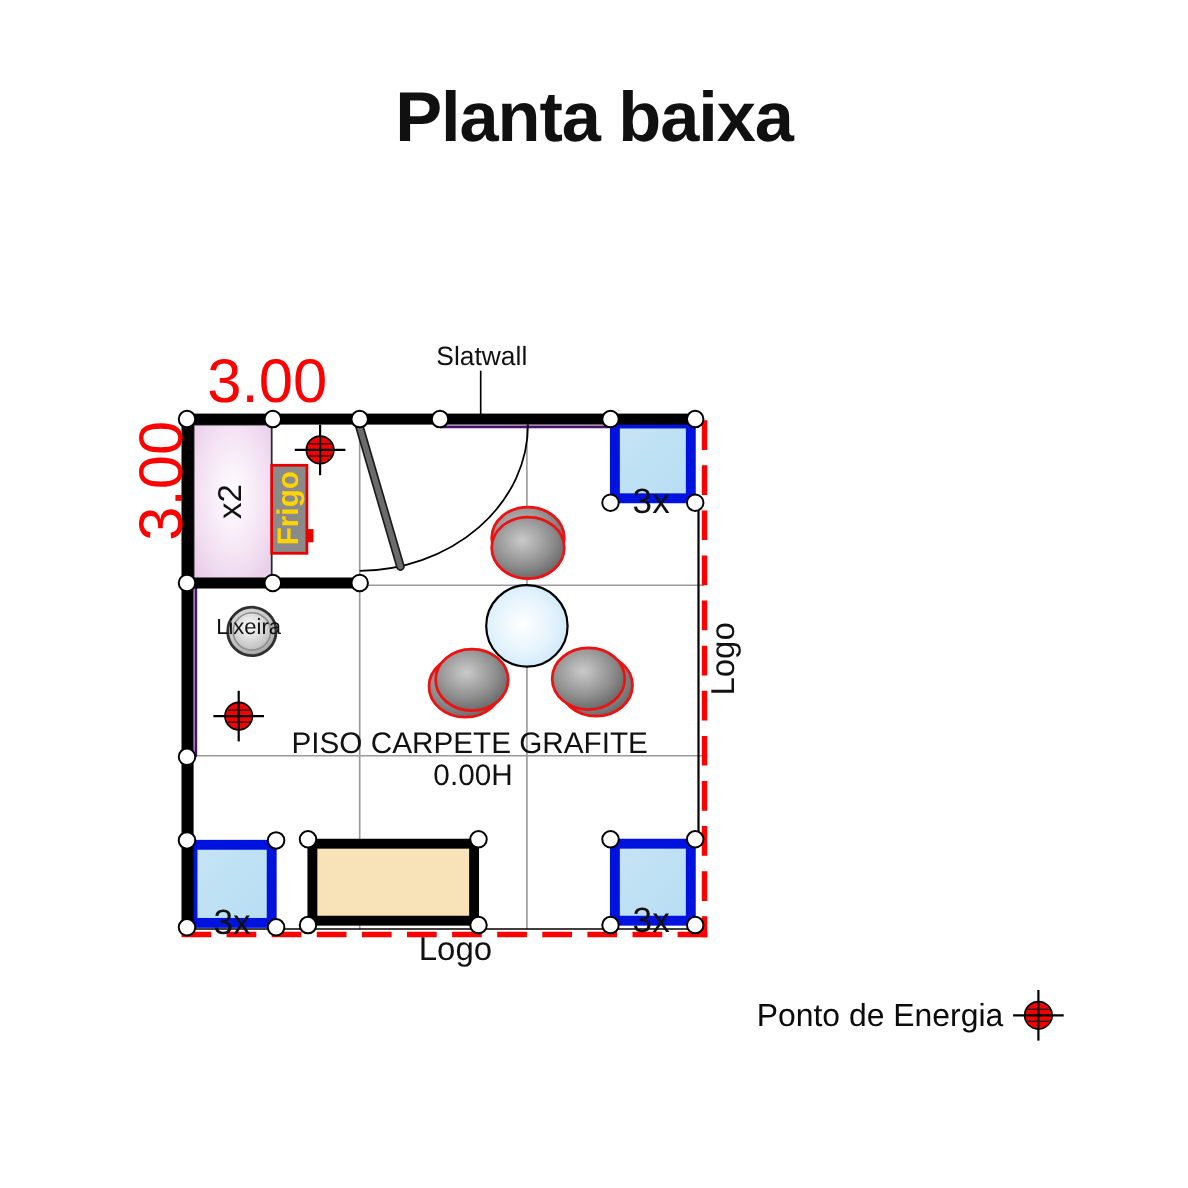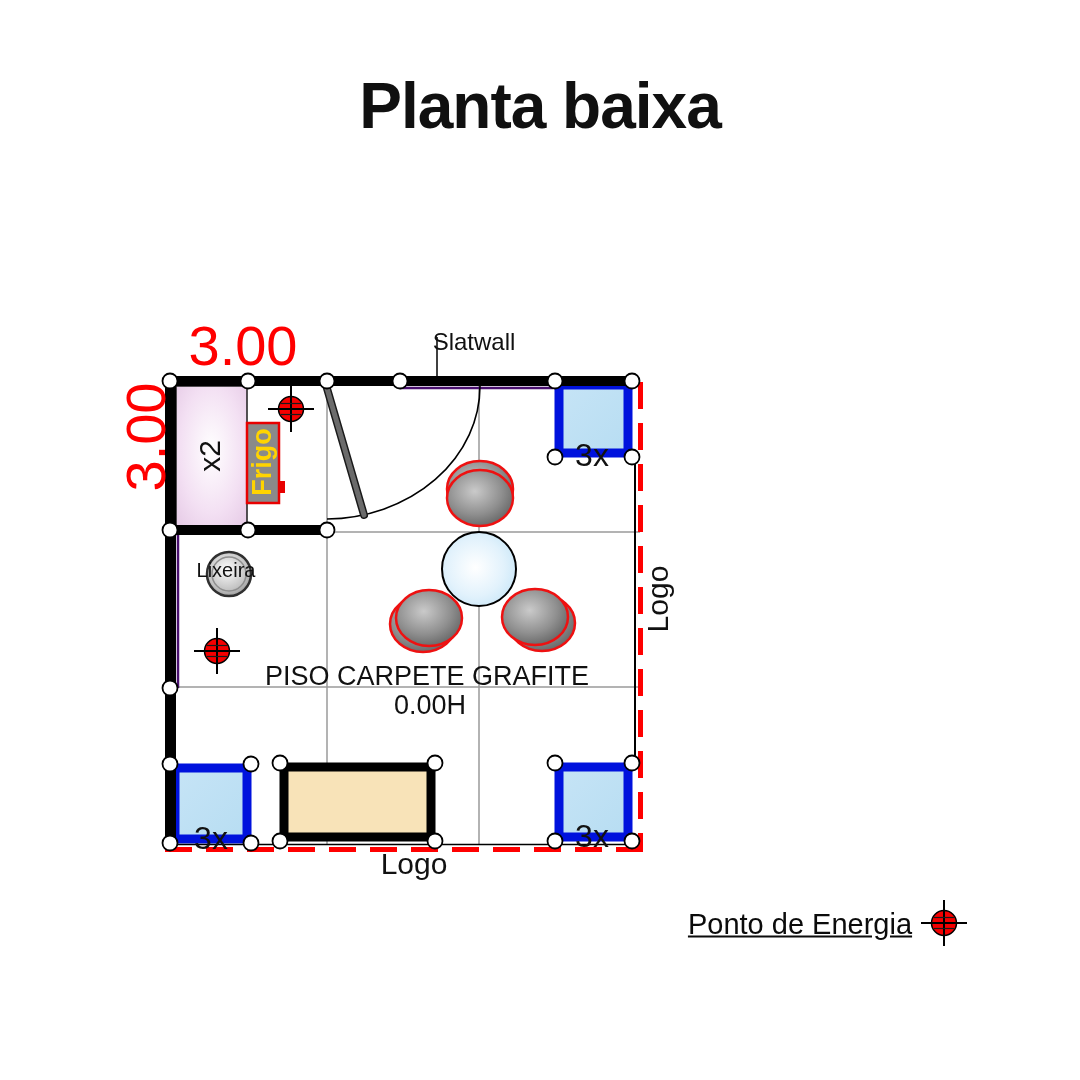--- a/index.html
+++ b/index.html
@@ -10,21 +10,21 @@
        color:#111;font-size:26px;line-height:1;}
   .vert{transform:translate(-50%,-50%) rotate(-90deg);}
   .title{font-size:64px;font-weight:700;letter-spacing:-1px;color:#101010;}
   .dim{font-size:56px;color:#f00;}
   .small{font-size:24px;}
   .shelf-lbl{font-size:32px;margin-top:32px;}
   .frigo-lbl{font-size:27px;font-weight:700;color:#ffd400;}
   .lix-lbl{font-size:20px;}
   .floor-lbl{font-size:27px;}
   .logo-lbl{font-size:30px;}
-  .legend-lbl{font-size:29px;color:#0b0b0b;text-decoration:underline;}
+  .legend-lbl{font-size:29px;color:#0b0b0b;}
 
   
   .grid{stroke:#9a9a9a;stroke-width:1.5;}
   .accent{stroke:#4a1070;stroke-width:2.5;}
   .wall{fill:#000;}
   .thin{stroke:#000;stroke-width:2;}
   .hair{stroke:#000;stroke-width:1.5;}
   .open-edge{stroke:#f00;stroke-width:5;stroke-dasharray:27 14;fill:none;}
   .node{fill:#fff;stroke:#000;stroke-width:1.8;}
   .shelf{fill:url(#gShelf);stroke:#0012dd;stroke-width:9;}
@@ -159,21 +159,21 @@
     <use href="#energySym" x="291" y="409"></use>
     <use href="#energySym" x="217" y="651"></use>
     <use href="#energySym" x="944" y="923"></use>
   </svg>
 
   <div class="lbl title" style="left:540px;top:106px;">Planta baixa</div>
 
   <div class="lbl dim" style="left:243px;top:346px;">3.00</div>
   <div class="lbl dim vert" style="left:146px;top:437px;">3.00</div>
 
-  <div class="lbl small" style="left:438px;top:342px;margin-left:36px;">Slatwall</div>
+  <div class="lbl small" style="left:438px;top:325px;">Slatwall</div>
 
   <div class="lbl vert" style="left:210px;top:456px;font-size:30px;">x2</div>
   <div class="lbl vert frigo-lbl" style="left:262px;top:462px;">Frigo</div>
   <div class="lbl lix-lbl" style="left:226px;top:570px;">Lixeira</div>
 
   <div class="lbl shelf-lbl" style="left:592px;top:423px;">3x</div>
   <div class="lbl shelf-lbl" style="left:211px;top:806px;">3x</div>
   <div class="lbl shelf-lbl" style="left:592px;top:804px;">3x</div>
 
   <div class="lbl floor-lbl" style="left:427px;top:676px;">PISO CARPETE GRAFITE</div>

